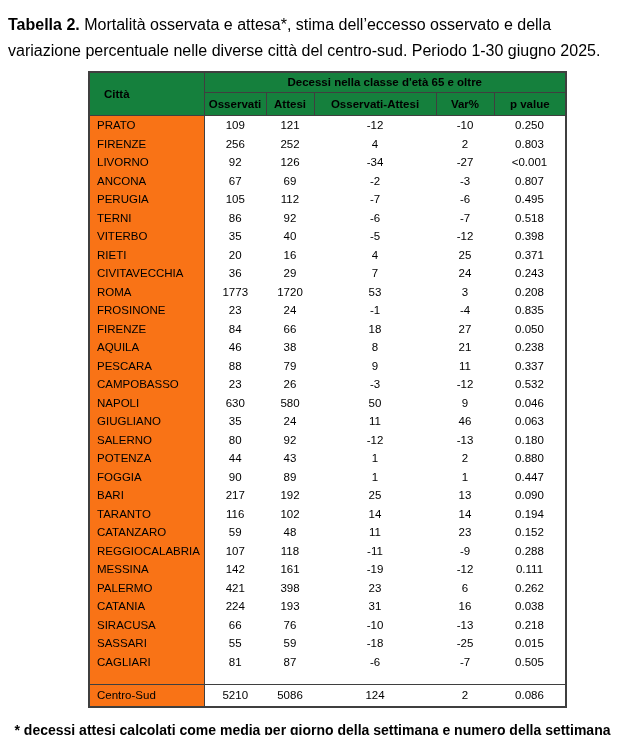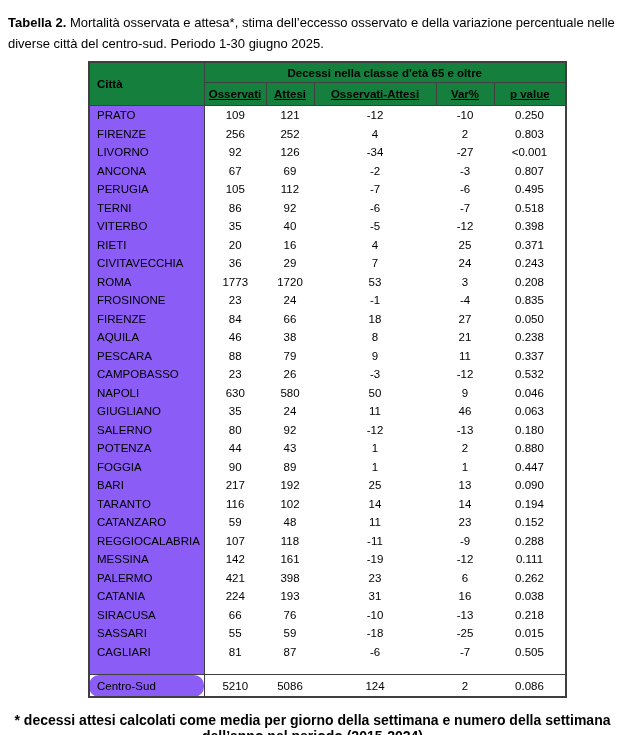--- a/index.html
+++ b/index.html
@@ -4,50 +4,50 @@
 <style>
   html,body{margin:0;padding:0;background:#fff;}
   .page{
     width:625px;height:735px;box-sizing:border-box;
     background:#ffffff;color:#000;
     font-family:"Liberation Sans",sans-serif;
     padding:10px 8px;position:relative;overflow:hidden;
   }
   .title{
     margin:2px 0 0 0;width:611px;
-    font-size:13px;line-height:1.62;color:#000;
+    font-size:16px;line-height:1.62;color:#000;
   }
   .title b{font-weight:bold;}
   table.mort{
     border-collapse:collapse;table-layout:fixed;
     width:477px;margin:7px 0 0 80px;
     border:2px solid #3f3f3f;
     font-size:11.5px;
   }
   thead th{
     background:#15803d;border:1px solid #3f3f3f;
     font-weight:bold;padding:0;text-align:center;
   }
   thead tr.r1 th{height:19px;}
-  thead tr.r2 th{height:22px;text-decoration:underline;}
+  thead tr.r2 th{height:22px;}
   th.city-h{
-    text-align:left;padding-left:7px;vertical-align:middle;
+    text-align:left;padding-left:14px;vertical-align:middle;
     border-bottom:1.5px solid #3f3f3f;
   }
   tbody td{
     text-align:center;padding:0;height:18.5px;
     vertical-align:middle;background:#fff;border:none;
   }
   td.city{
-    text-align:left;padding-left:7px;background:#8b5cf6;
+    text-align:left;padding-left:7px;background:#f97316;
     border-right:1.5px solid #3f3f3f;
   }
   tr.spacer td{height:13px;}
   tbody.summary tr.summary-row td{
-    border-top:1.5px solid #3f3f3f;height:21px;border-radius:10px;
+    border-top:1.5px solid #3f3f3f;height:21px;
   }
   td.bold, .bold{font-weight:normal;}
   .footnote{
     margin:14px 0 0 0;width:609px;text-align:center;
     font-size:14px;font-weight:bold;color:#000;
   }
 </style>
 </head>
 <body>
 

